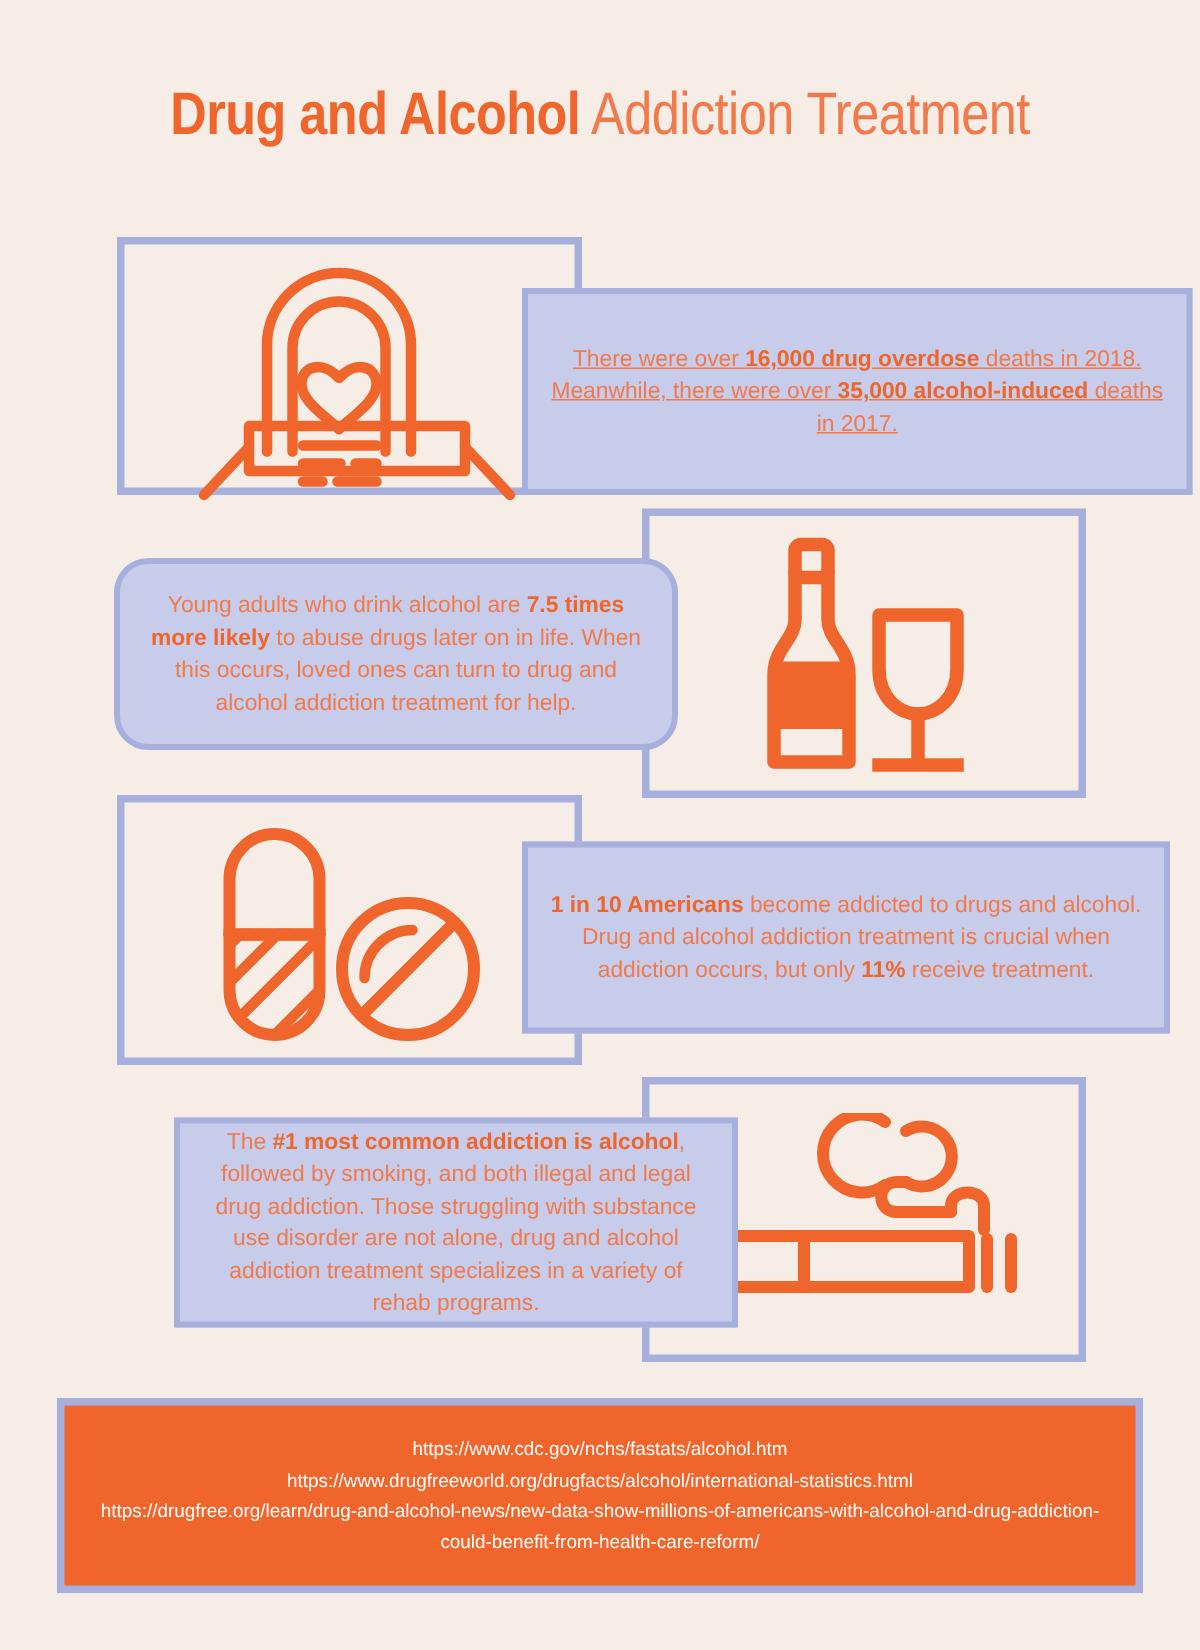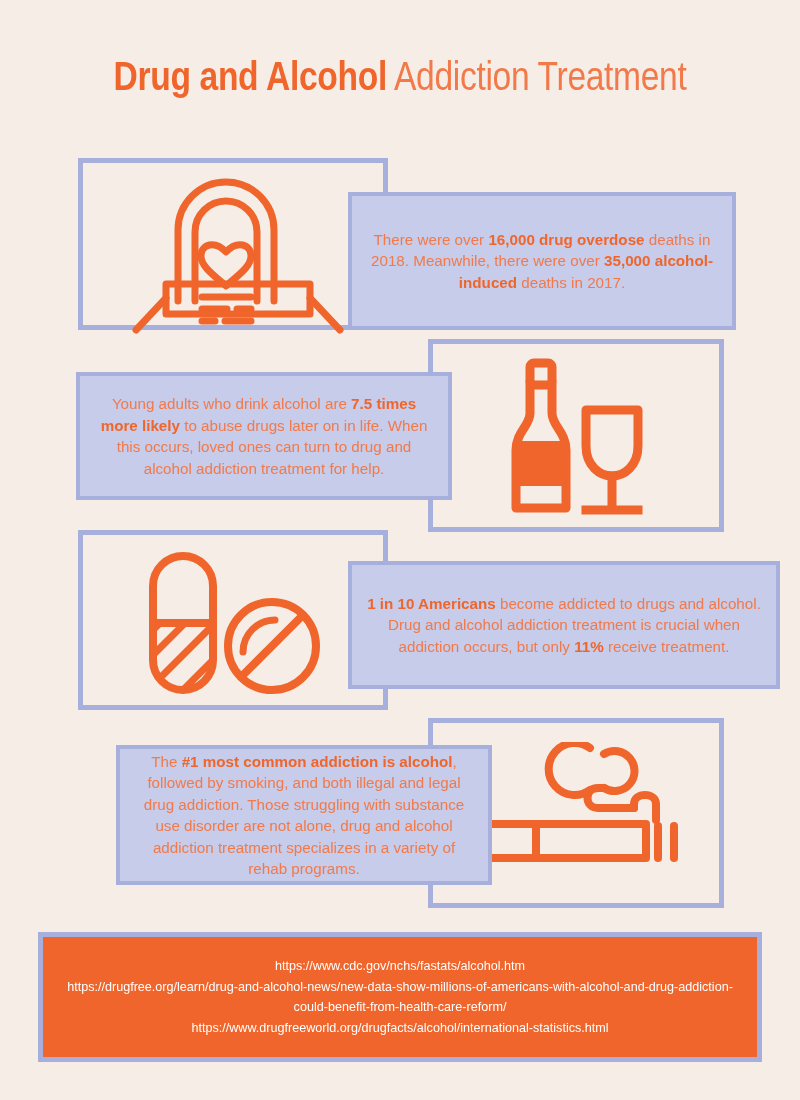--- a/index.html
+++ b/index.html
@@ -133,21 +133,21 @@
 
     <path d="M58 10 V20 M58 20 H82 M58 10" stroke="none"></path>
 
     <rect x="38" y="48" width="144" height="30"></rect>
 
     <line x1="38" y1="62" x2="8" y2="94"></line>
     <line x1="182" y1="62" x2="212" y2="94"></line>
   </svg>
 </div>
 
-<div class="textbox" style="left:348px; top:192px; width:388px; height:138px;">
+<div class="textbox" style="left:348px; top:192px; width:447px; height:138px;text-decoration:underline;">
   <p><span>There were over </span><b>16,000 drug overdose</b><span> deaths in 2018. Meanwhile, there were over </span><b>35,000 alcohol-induced</b><span> deaths in 2017.</span></p>
 </div>
 
 <div class="frame" style="left:428px; top:339px; width:296px; height:193px;"></div>
 
 <div class="iconwell" style="left:480px; top:358px; width:180px; height:165px;">
   <svg width="180" height="165" viewBox="0 0 180 165" fill="none" stroke="#F0652B" stroke-width="9" stroke-linejoin="round" stroke-linecap="square">
 
     <rect x="50" y="5" width="22" height="22" rx="4"></rect>
 
@@ -156,21 +156,21 @@
     <rect x="36" y="83" width="50" height="45" fill="#F0652B" stroke="none"></rect>
 
     <path d="M106 52 H158 V88 C158 108 144 118 132 118 C120 118 106 108 106 88 Z"></path>
 
     <line x1="132" y1="118" x2="132" y2="150" stroke-width="9"></line>
 
     <line x1="106" y1="152" x2="158" y2="152" stroke-width="9"></line>
   </svg>
 </div>
 
-<div class="textbox" style="left:76px; top:372px; width:376px; height:128px;">
+<div class="textbox" style="left:76px; top:372px; width:376px; height:128px;border-radius:23px;">
   <p><span>Young adults who drink alcohol are </span><b>7.5 times more likely</b><span> to abuse drugs later on in life. When this occurs, loved ones can turn to drug and alcohol addiction treatment for help.</span></p>
 </div>
 
 <div class="frame" style="left:78px; top:530px; width:310px; height:180px;"></div>
 
 <div class="iconwell" style="left:145px; top:548px; width:195px; height:150px;">
   <svg width="195" height="150" viewBox="0 0 195 150" fill="none" stroke="#F0652B" stroke-width="8" stroke-linejoin="round" stroke-linecap="round">
     <defs>
       <clipPath id="capClip">
         <path d="M8 38 A30 30 0 0 1 68 38 V112 A30 30 0 0 1 8 112 Z"></path>
@@ -230,15 +230,15 @@
     <path d="M112 48 A26 26 0 1 1 112 6"></path>
   </svg>
 </div>
 
 <div class="textbox" style="left:76px; top:745px; width:376px; height:140px;margin-left:40px;">
   <p><span>The </span><b>#1 most common addiction is alcohol</b><span>, followed by smoking, and both illegal and legal drug addiction. Those struggling with substance use disorder are not alone, drug and alcohol addiction treatment specializes in a variety of rehab programs.</span></p>
 </div>
 
 <div class="footer" style="left:38px; top:932px; width:724px; height:130px;">
   <span class="url">https://www.cdc.gov/nchs/fastats/alcohol.htm</span>
+  <span class="url">https://www.drugfreeworld.org/drugfacts/alcohol/international-statistics.html</span>
   <span class="url wrap">https://drugfree.org/learn/drug-and-alcohol-news/new-data-show-millions-of-americans-with-alcohol-and-drug-addiction-could-benefit-from-health-care-reform/</span>
-  <span class="url">https://www.drugfreeworld.org/drugfacts/alcohol/international-statistics.html</span>
 </div>
 
 </body></html>

